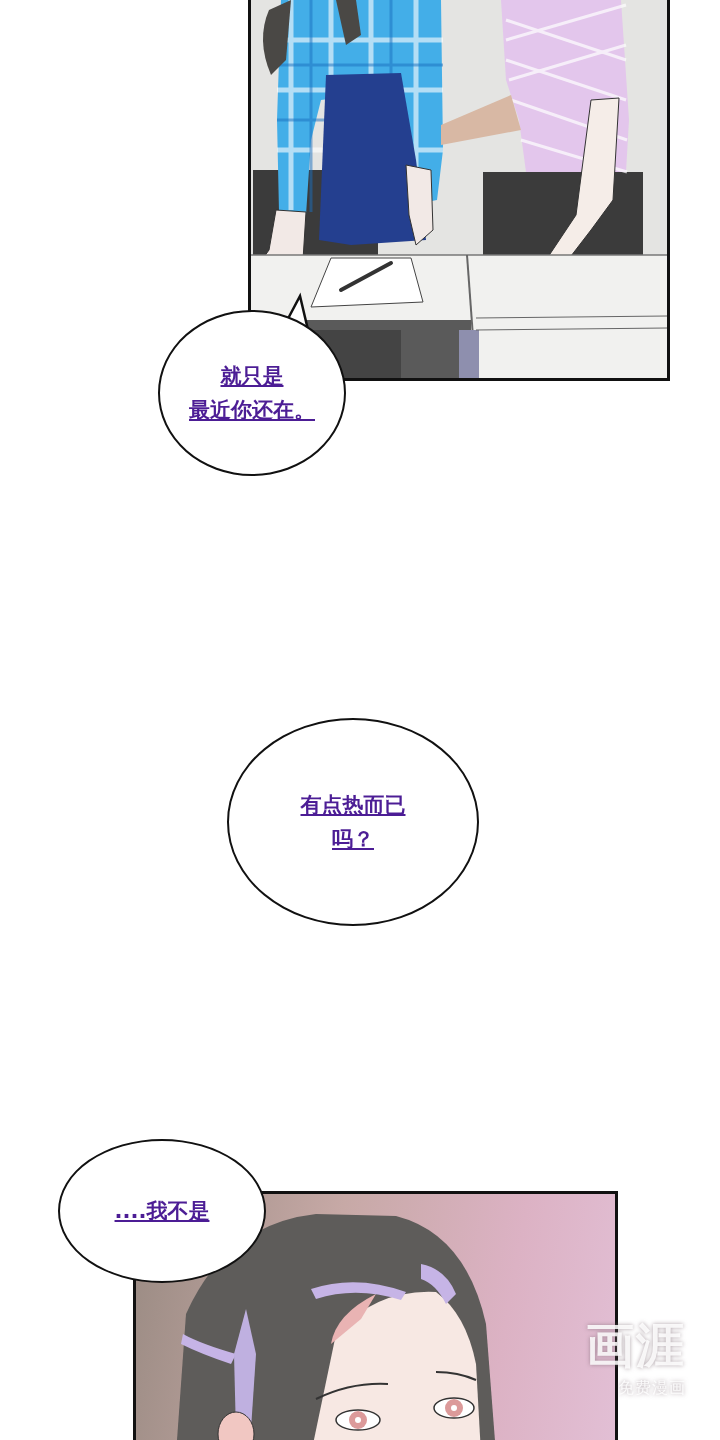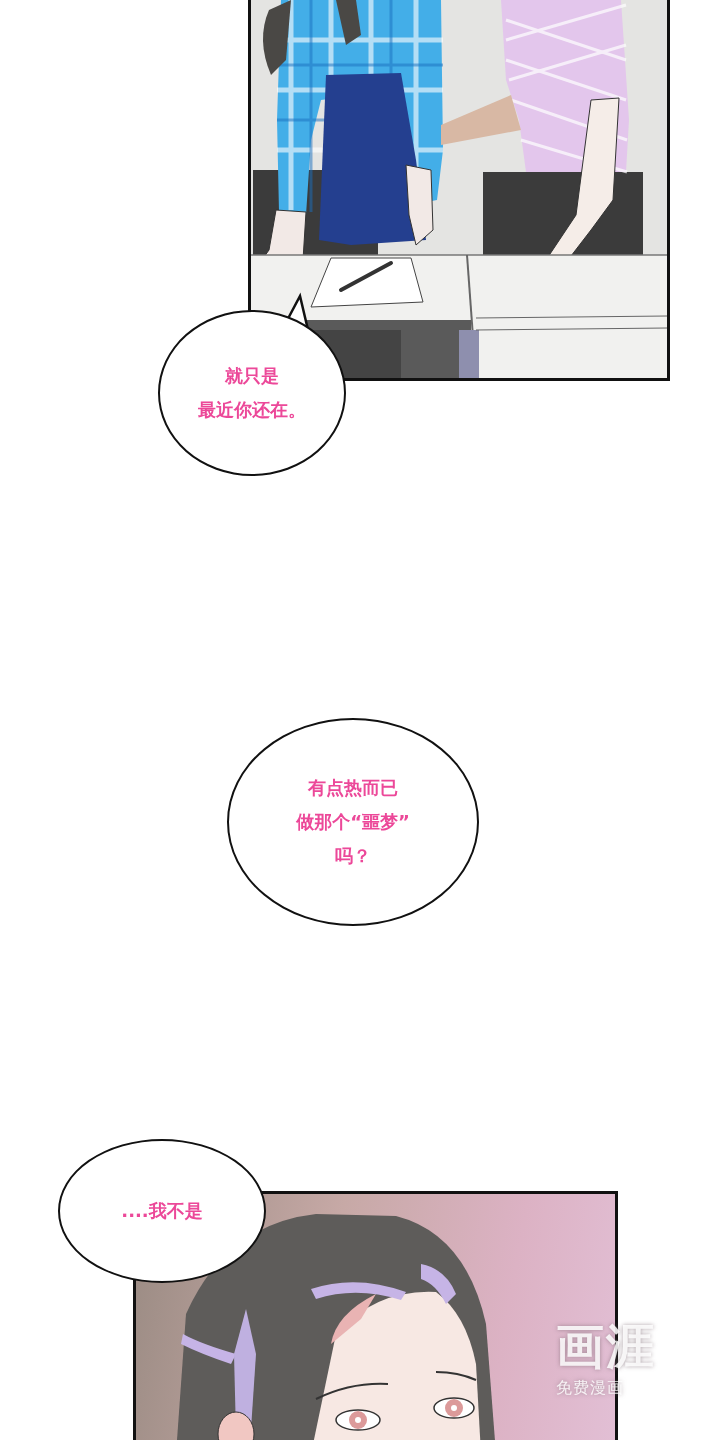--- a/index.html
+++ b/index.html
@@ -4,25 +4,25 @@
 <style>
   html, body { margin:0; padding:0; }
   body { width:720px; height:1440px; background:#ffffff; position:relative; overflow:hidden;
          font-family:"DejaVu Sans", "Liberation Sans", sans-serif; }
   .panel { position:absolute; border:3px solid #111; box-sizing:border-box; overflow:hidden; }
   #panel-1 { left:248px; top:-3px; width:422px; height:384px; background:#e6e6e4; }
   #panel-2 { left:133px; top:1191px; width:485px; height:260px;
              background:linear-gradient(100deg,#9a8b83 0%,#c7a9a6 40%,#dcb2c4 75%,#e2bfd5 100%); }
   .bubble { position:absolute; background:#fff; border:2.5px solid #111; border-radius:50%;
             box-sizing:border-box; display:flex; flex-direction:column; align-items:center; justify-content:center;
-            color:#ec4899; font-weight:bold; font-size:18px; line-height:34px; text-align:center; }
+            color:#4c1d95; font-weight:bold; font-size:21px; line-height:34px; text-align:center;text-decoration:underline; }
   .bubble span { display:block; white-space:nowrap; }
   .tail { position:absolute; }
   .watermark { position:absolute; left:556px; top:1318px; width:130px; color:rgba(255,255,255,0.85);
-               text-align:left; text-shadow:0 0 4px rgba(120,100,110,0.6); }
+               text-align:right; text-shadow:0 0 4px rgba(120,100,110,0.6);font-family:Liberation Serif, serif; }
   .wm-big { font-size:48px; font-weight:bold; letter-spacing:2px; line-height:56px; }
   .wm-small { font-size:16px; line-height:28px; letter-spacing:1px; }
 </style>
 </head>
 <body>
 
 <div id="panel-1" class="panel">
   <svg width="416" height="378" viewBox="0 0 416 378">
     <rect x="0" y="0" width="416" height="378" fill="#e4e4e2"></rect>
 
@@ -85,21 +85,20 @@
 <svg class="tail" style="left:276px;top:292px;" width="40" height="40">
   <path d="M6 38 L24 4 L32 38 Z" fill="#fff" stroke="#111" stroke-width="2.5"></path>
 </svg>
 <div class="bubble" style="left:158px;top:310px;width:188px;height:166px;">
   <span>就只是</span>
   <span>最近你还在。</span>
 </div>
 
 <div class="bubble" style="left:227px;top:718px;width:252px;height:208px;">
   <span>有点热而已</span>
-  <span>做那个“噩梦”</span>
   <span>吗？</span>
 </div>
 
 <div id="panel-2" class="panel">
   <svg width="479" height="260" viewBox="0 0 479 260">
 
     <path d="M40 260 L50 120 Q90 30 180 20 L260 22 Q330 40 350 130 L360 260 Z" fill="#5e5c5a"></path>
 
     <path d="M175 260 L200 140 Q240 95 300 98 Q330 120 340 170 L345 260 Z" fill="#f7e8e3"></path>
     <path d="M195 150 Q200 120 240 100 L225 125 Z" fill="#e9b3b3"></path>

